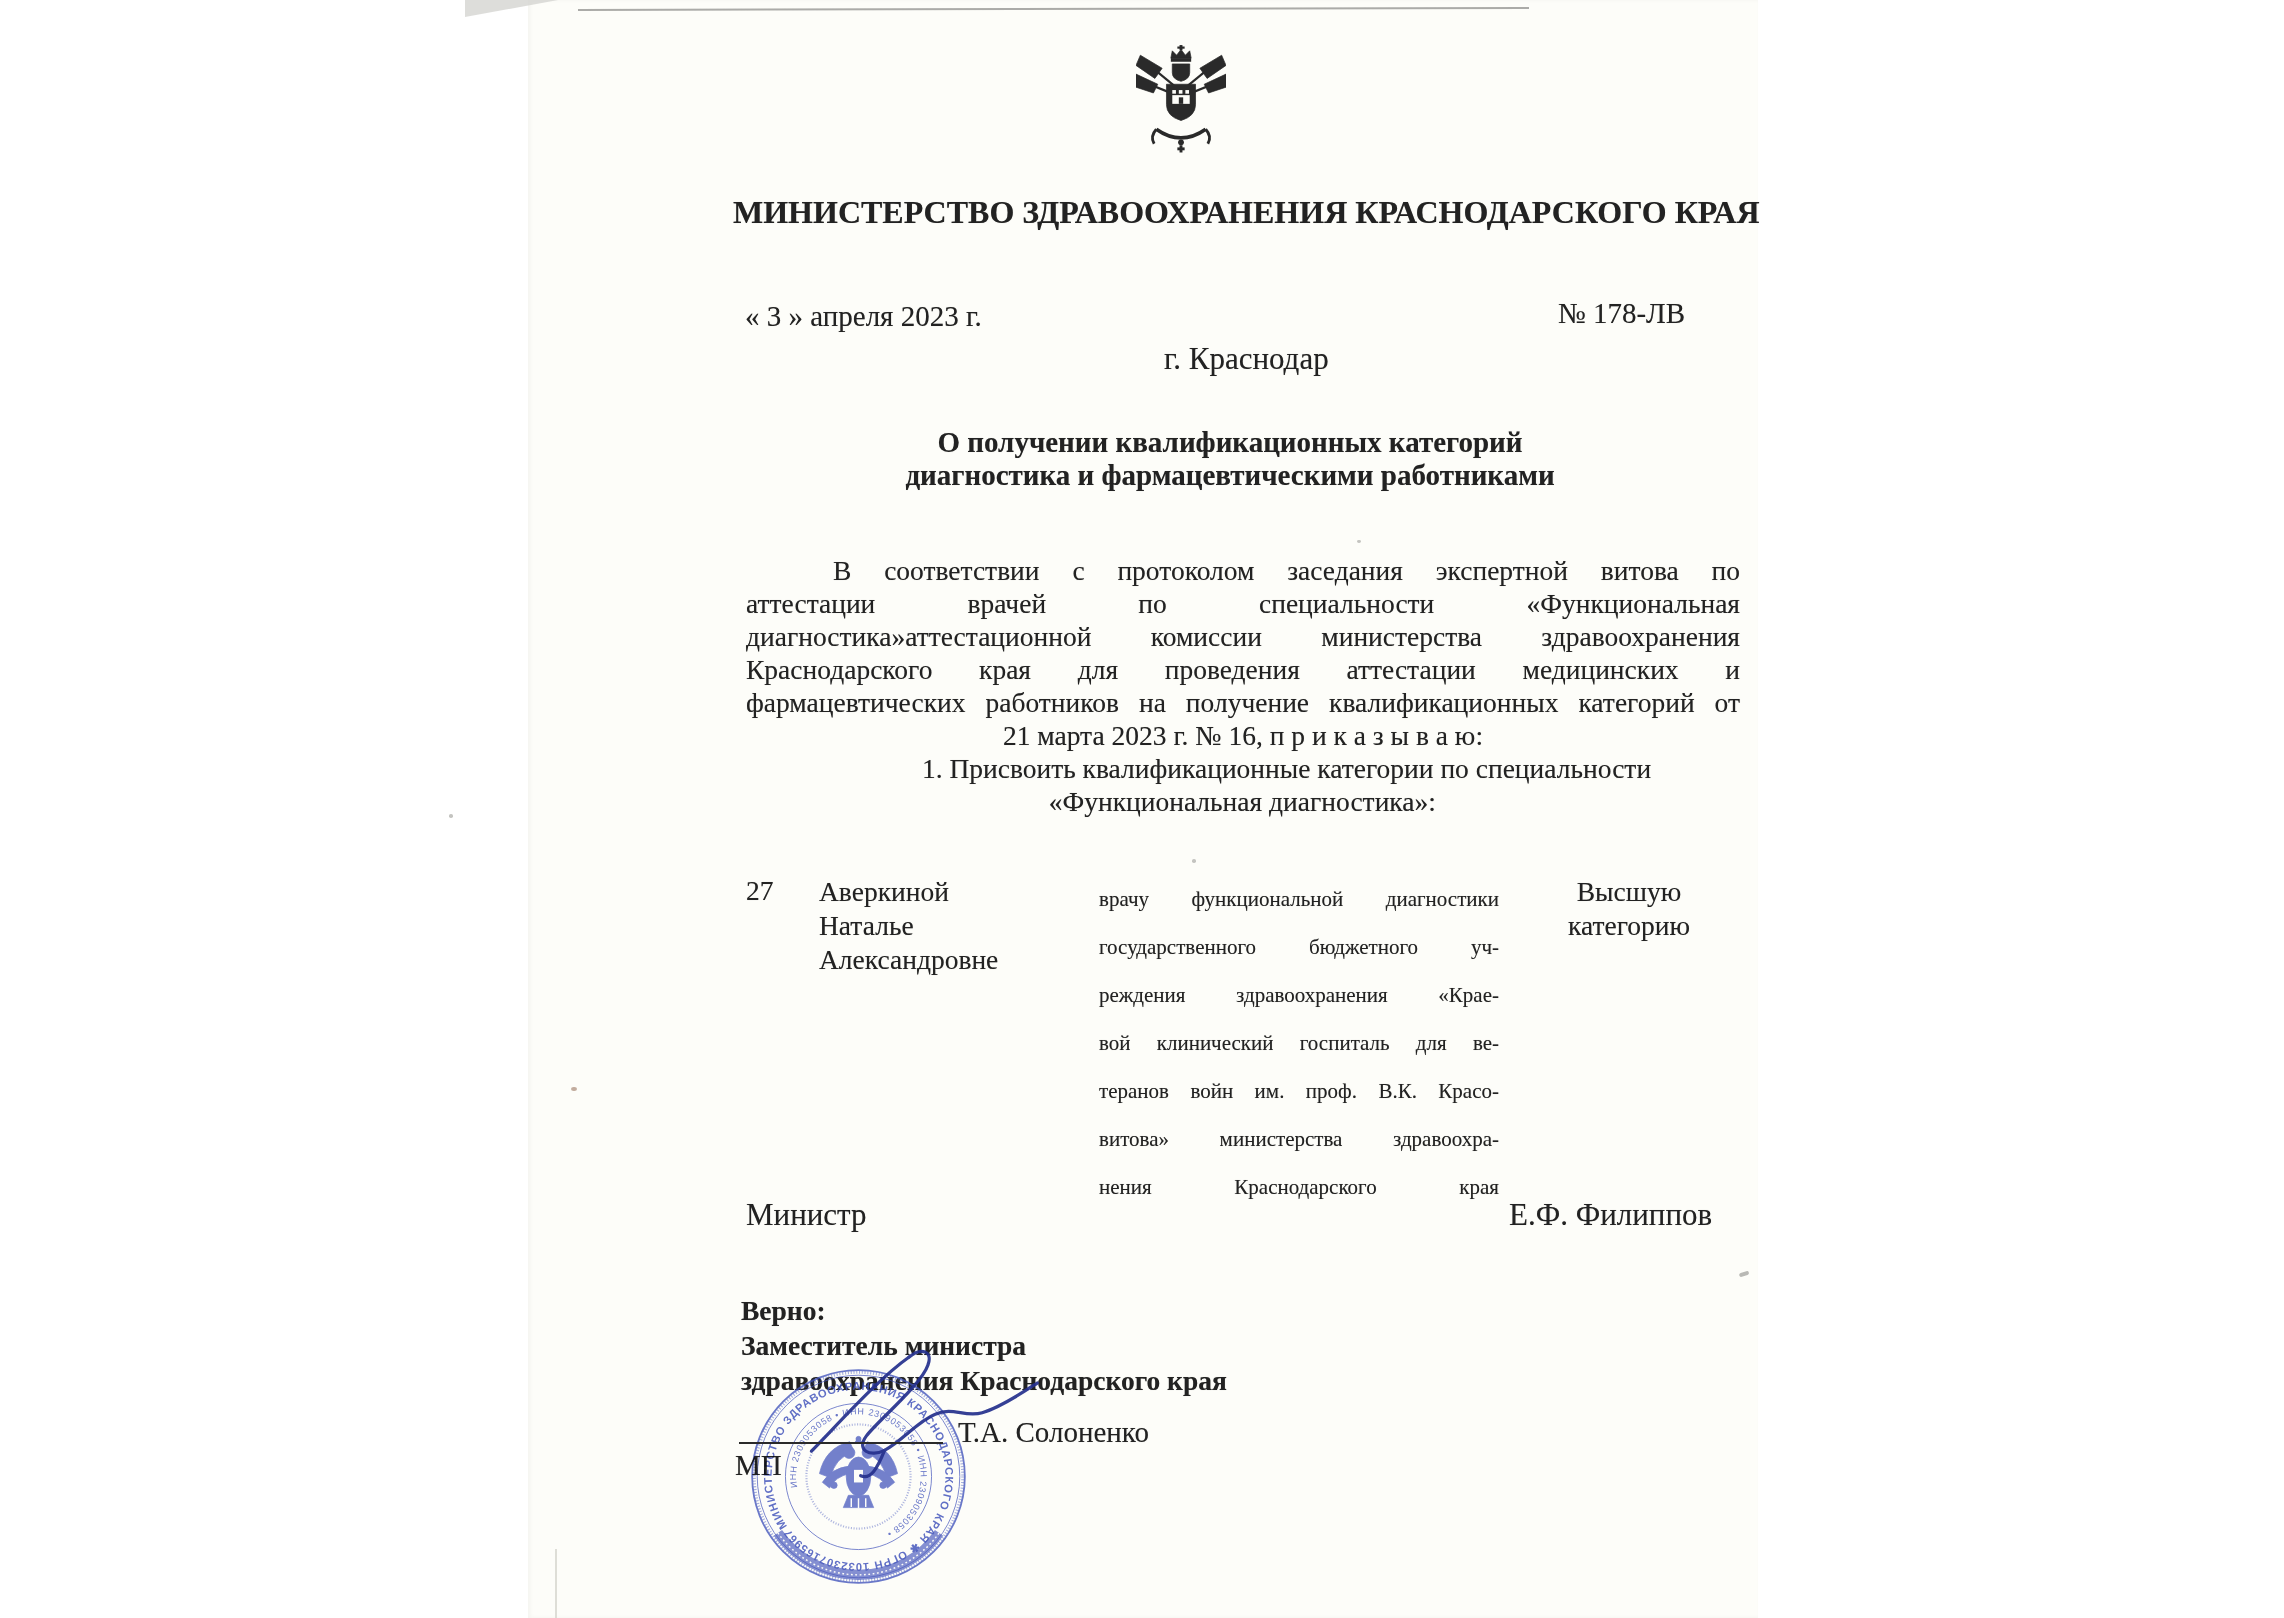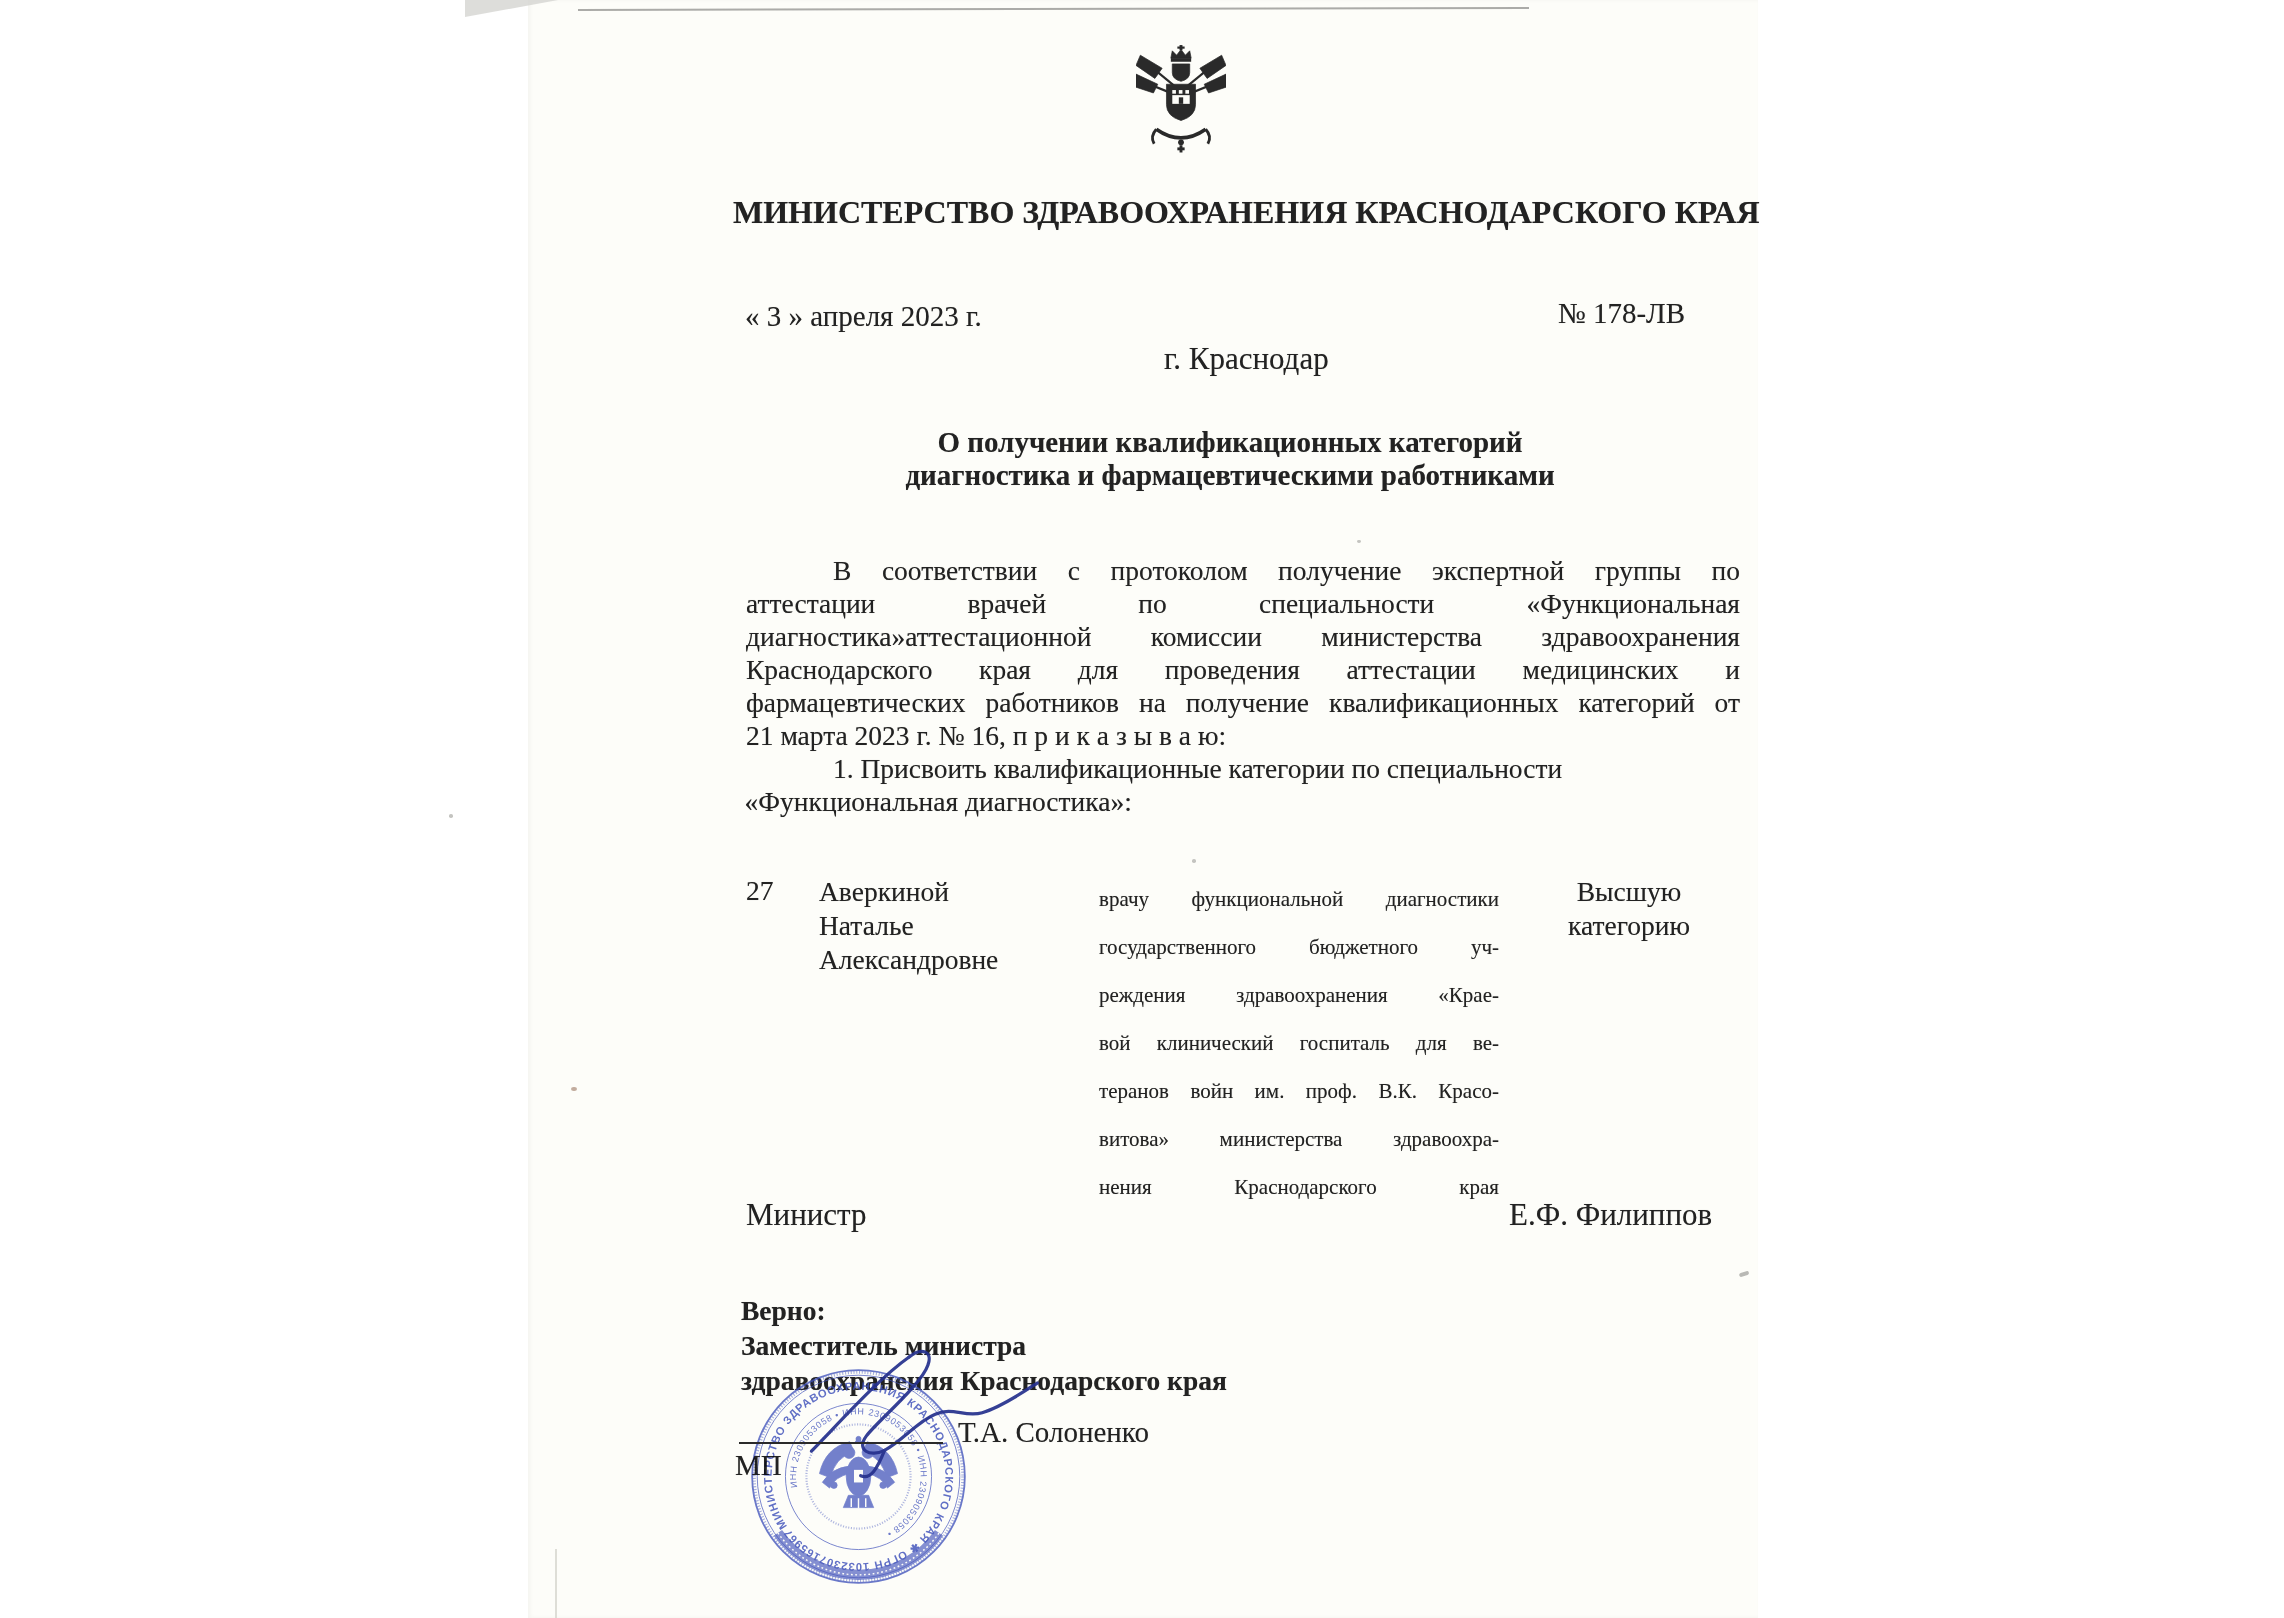--- a/index.html
+++ b/index.html
@@ -16,21 +16,21 @@
   .scanline{left:578px;top:8px;width:951px;height:2.2px;background:#8f8f8c;opacity:.75;transform:rotate(-0.12deg);}
   .corner{left:465px;top:0;width:0;height:0;border-top:17.4px solid #d5d5d1;border-right:93px solid transparent;opacity:.8;}
   .edge-streak{left:555px;top:1549px;width:2.2px;height:69px;background:#dadad3;opacity:.9;}
   .speck{border-radius:50%;background:#c4c4c0;}
   .h1{font-weight:bold;font-size:32px;text-align:center;white-space:nowrap;}
   .h2{font-weight:bold;font-size:32px;text-align:center;letter-spacing:1.4px;white-space:nowrap;}
   .t40{font-size:29px;white-space:nowrap;}
   .t38{font-size:31px;white-space:nowrap;}
   .title{font-weight:bold;font-size:29px;line-height:33px;text-align:center;}
   .bodyblock{left:746px;top:554px;width:994px;font-size:27.5px;}
-  .bl{line-height:33px;height:33px;}
+  .bl{line-height:33px;height:33px;text-align:center;}
   .just{text-align:justify;text-align-last:justify;}
   .indent{text-indent:87px;}
   .tbl-num{left:746px;top:875px;font-size:27.5px;}
   .tbl-name{left:819px;top:875px;width:239px;font-size:27.5px;line-height:34px;}
   .tbl-desc{left:1099px;top:875px;width:400px;font-size:21px;line-height:48px;}
   .tbl-desc div{text-align:justify;text-align-last:justify;}
   .tbl-cat{left:1558px;top:875px;width:142px;font-size:27.5px;line-height:34px;text-align:center;}
   .verno{left:741px;top:1293px;font-size:27.5px;line-height:35px;font-weight:bold;}
   .rule{left:739px;top:1442px;width:204px;height:2.2px;background:#2a2a2a;}
   .seal-wrap{left:750px;top:1368px;width:217px;height:217px;opacity:.92;}
@@ -101,21 +101,21 @@
   <div class="abs ink t40" style="left:745px;top:300px;">« 3 » апреля  2023 г.</div>
   <div class="abs ink t40" style="left:1558px;top:297px;">№  178-ЛВ</div>
   <div class="abs ink t38" style="left:1164px;top:341px;">г. Краснодар</div>
 
   <div class="abs ink title" style="left:733px;top:426px;width:994px;">
     <div>О получении квалификационных категорий</div>
     <div>диагностика и фармацевтическими работниками</div>
   </div>
 
   <div class="abs ink bodyblock">
-    <div class="bl just indent">В соответствии с протоколом получение экспертной группы по</div>
+    <div class="bl just indent">В соответствии с протоколом заседания экспертной витова по</div>
     <div class="bl just">аттестации врачей по специальности «Функциональная</div>
     <div class="bl just">диагностика»аттестационной комиссии министерства здравоохранения</div>
     <div class="bl just">Краснодарского края для проведения аттестации медицинских и</div>
     <div class="bl just">фармацевтических работников на получение квалификационных категорий от</div>
     <div class="bl">21 марта  2023 г.  №  16,  п р и к а з ы в а ю:</div>
     <div class="bl indent">1. Присвоить  квалификационные  категории  по специальности</div>
     <div class="bl" style="text-indent:-1.4px;">«Функциональная диагностика»:</div>
   </div>
 
   <div class="abs ink tbl-num">27</div>

